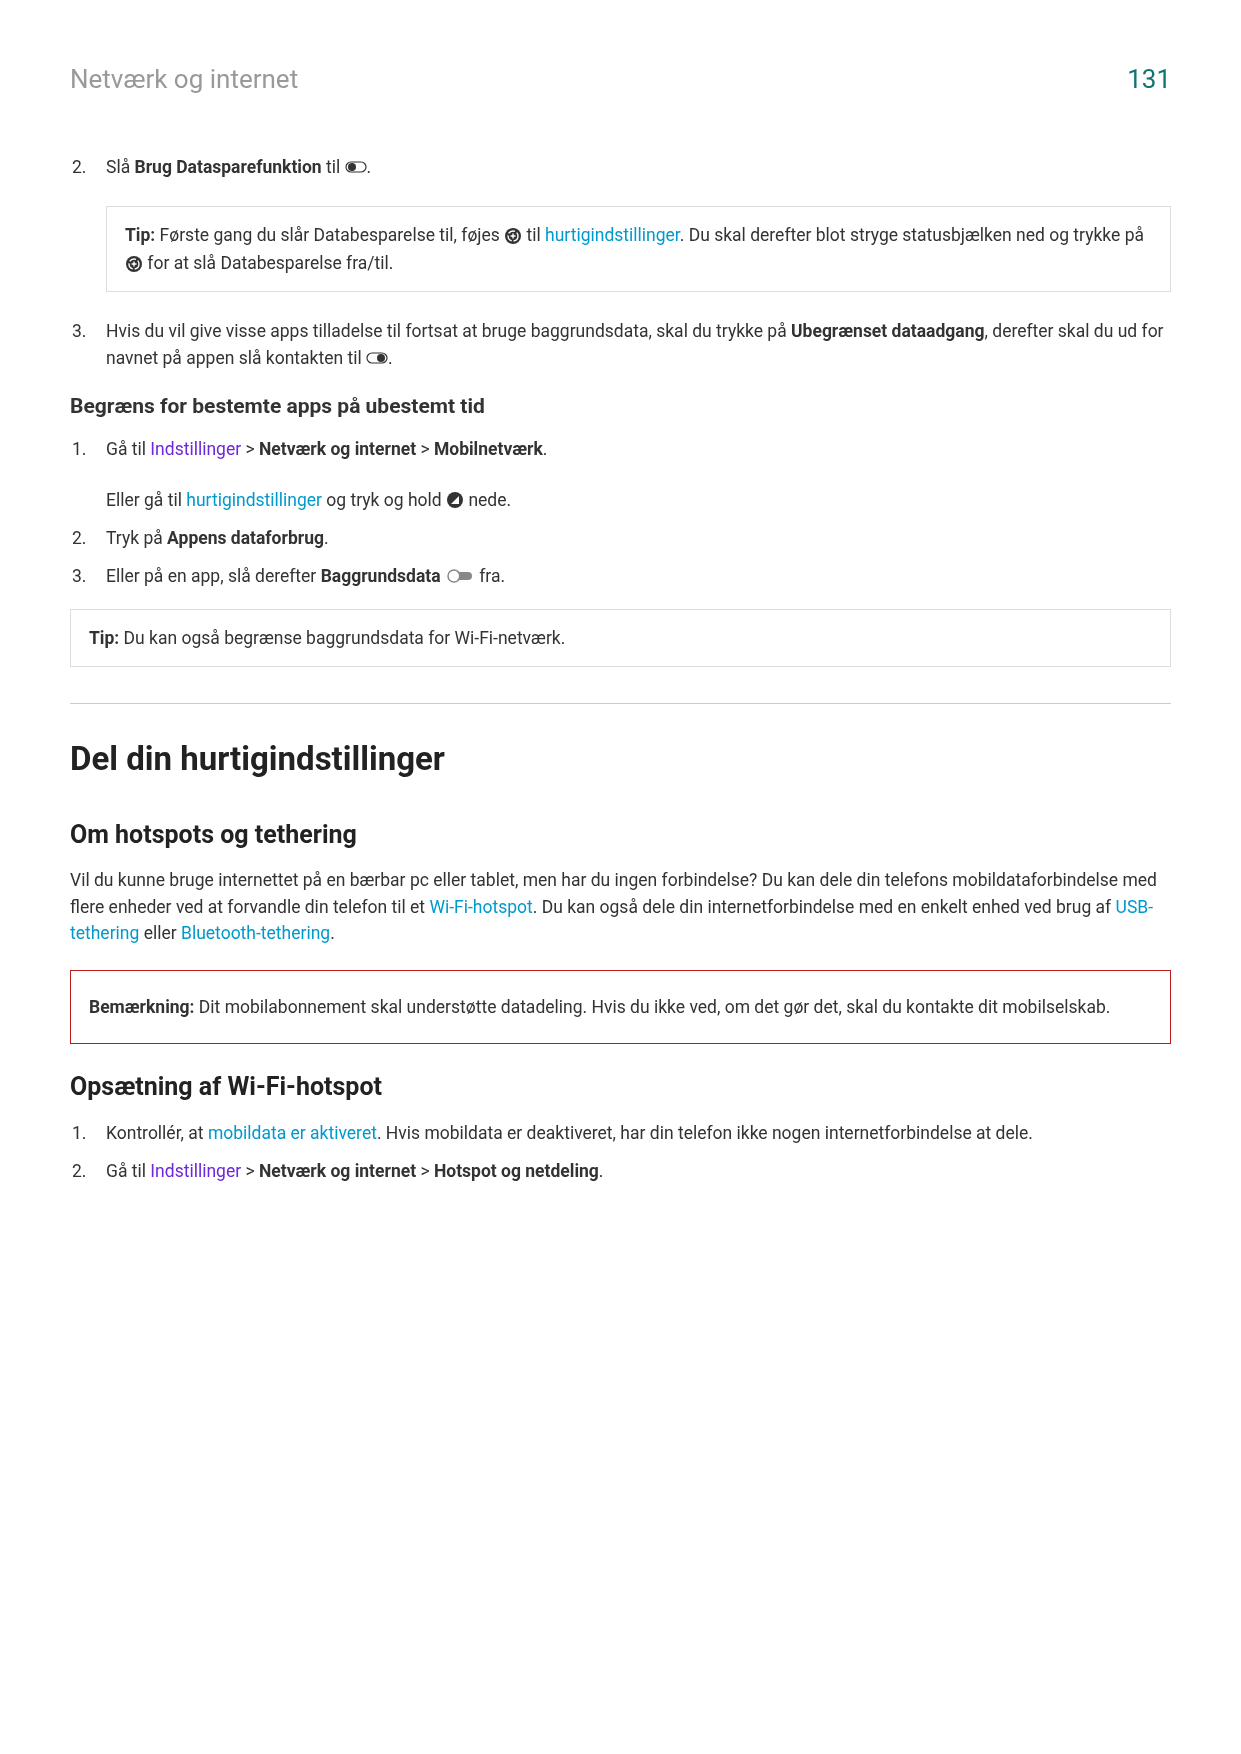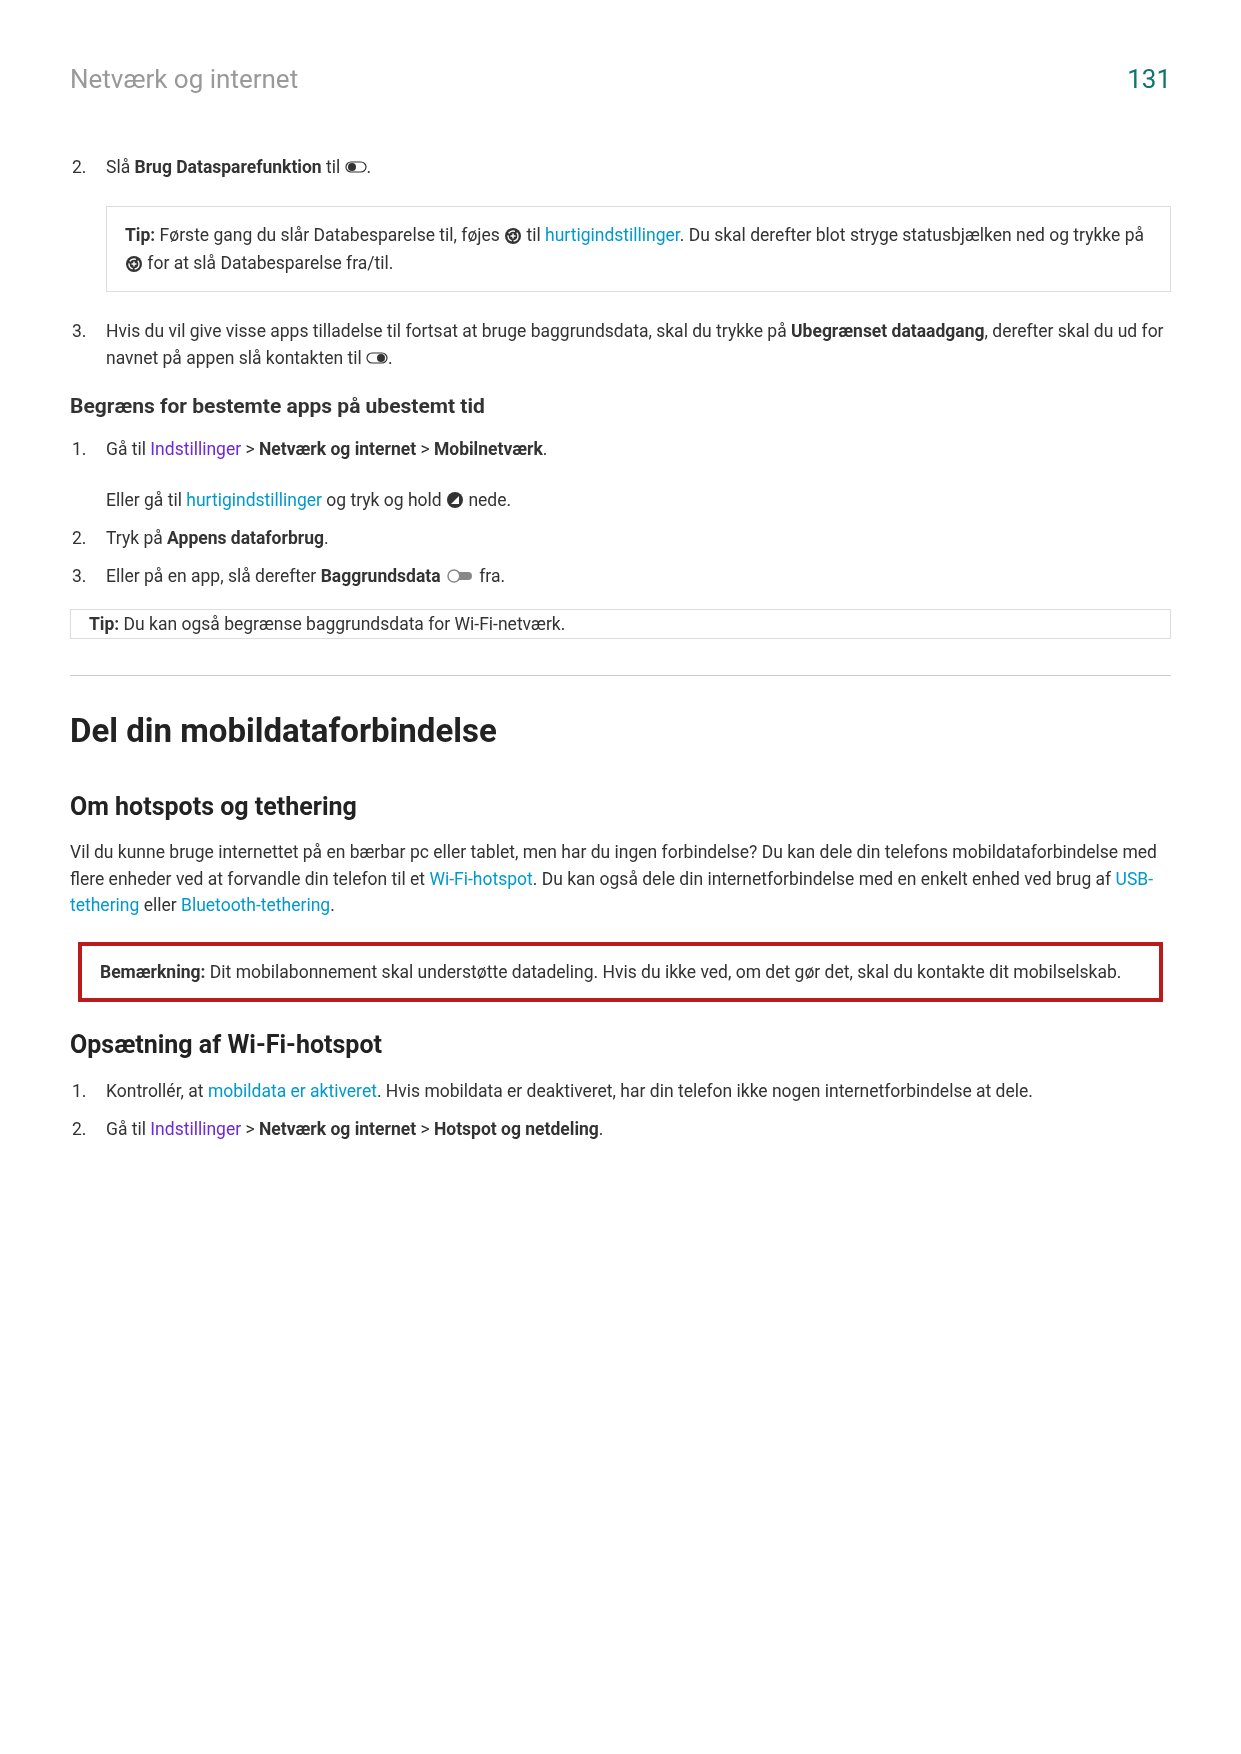--- a/index.html
+++ b/index.html
@@ -56,28 +56,28 @@
     }
     b { font-weight: 700; }
     .tip-box {
       border: 1px solid #ddd;
       padding: 14px 18px;
       margin: 26px 0 26px 36px;
       line-height: 1.6;
     }
     .tip-box-full {
       border: 1px solid #ddd;
-      padding: 0 18px;
+      padding: 14px 18px;
       margin: 20px 0;
       line-height: 1.6;
     }
     .note-box {
-      border: 4px solid #b91c1c;
-      padding: 12px 18px;
-      margin: 24px 8px;
+      border: 1px solid #b91c1c;
+      padding: 22px 18px;
+      margin: 24px 0;
       line-height: 1.6;
     }
     .icon {
       display: inline-flex;
       vertical-align: middle;
       position: relative;
       top: -1px;
     }
     .icon svg { display: block; }
     .section-sub {
@@ -199,21 +199,21 @@
     </div>
   </li>
 </ol>
 
 <div class="tip-box-full">
   <b>Tip:</b><span> Du kan også begrænse baggrundsdata for Wi-Fi-netværk.</span>
 </div>
 
 <hr>
 
-<h1>Del din mobildataforbindelse</h1>
+<h1>Del din hurtigindstillinger</h1>
 
 <h2>Om hotspots og tethering</h2>
 
 <p class="body">
   <span>Vil du kunne bruge internettet på en bærbar pc eller tablet, men har du ingen forbindelse? Du kan dele din telefons mobildataforbindelse med flere enheder ved at forvandle din telefon til et </span><span class="link">Wi-Fi-hotspot</span><span>. Du kan også dele din internetforbindelse med en enkelt enhed ved brug af </span><span class="link">USB-tethering</span><span> eller </span><span class="link">Bluetooth-tethering</span><span>.</span>
 </p>
 
 <div class="note-box">
   <b>Bemærkning:</b><span> Dit mobilabonnement skal understøtte datadeling. Hvis du ikke ved, om det gør det, skal du kontakte dit mobilselskab.</span>
 </div>

